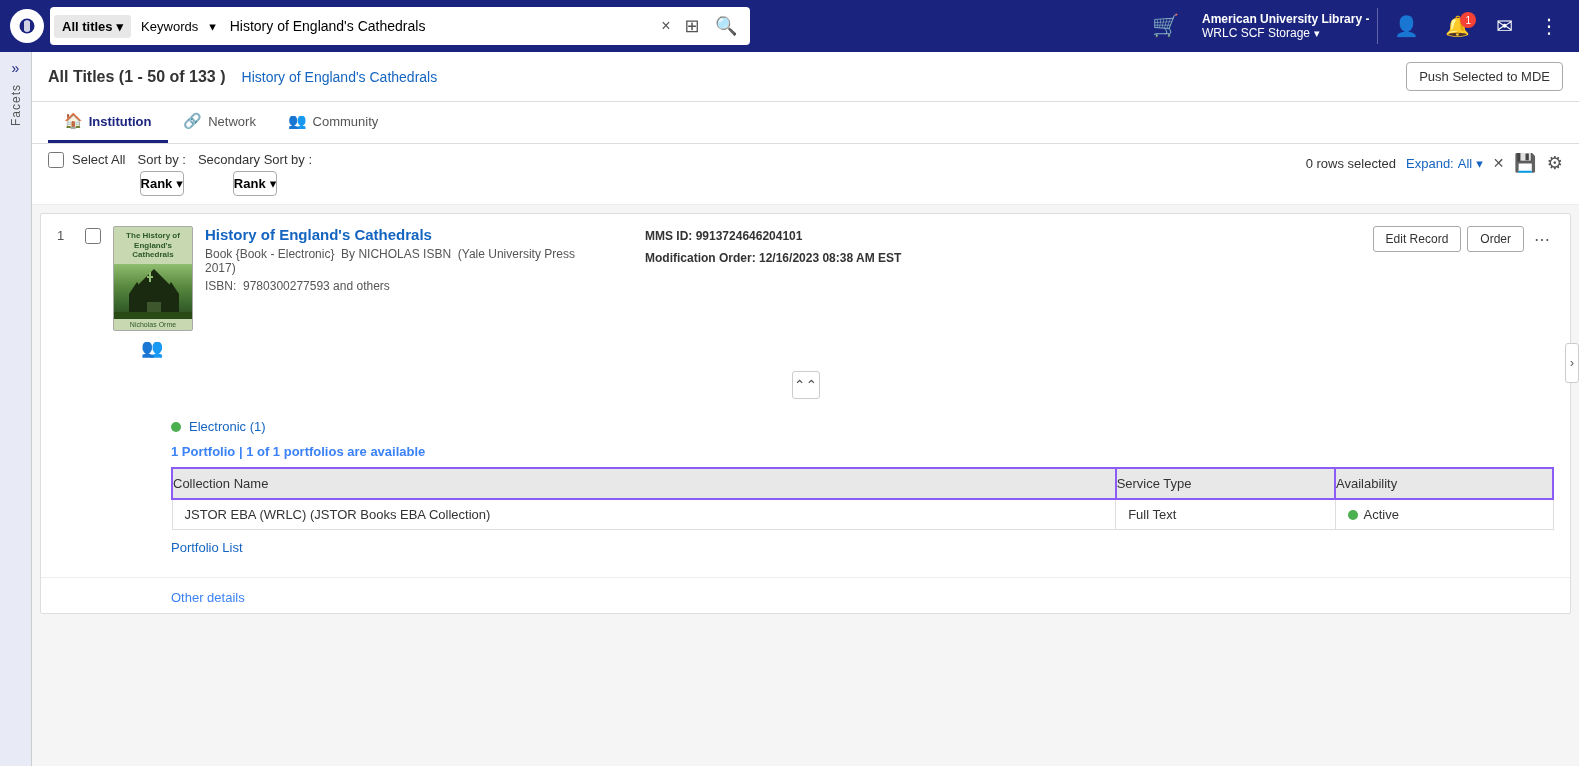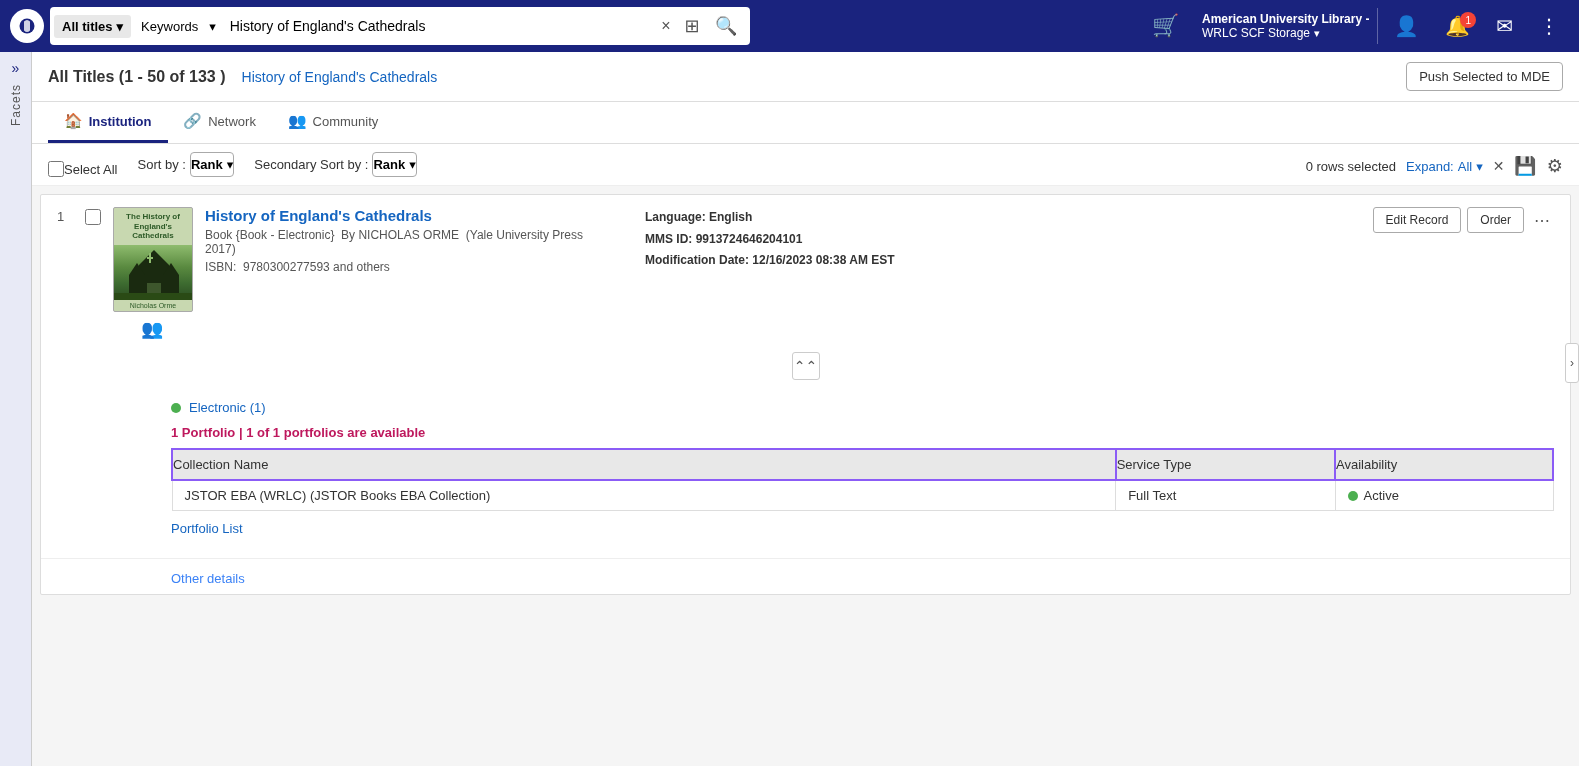--- a/index.html
+++ b/index.html
@@ -190,30 +190,31 @@
     .tab.active {
       border-bottom: 3px solid #1a237e;
       color: #1a237e;
       font-weight: bold;
     }
     .tab-icon { font-size: 15px; }
 
     
     .toolbar {
       display: flex;
-      align-items: flex-end;
+      align-items: flex-start;
       padding: 8px 16px;
       background: white;
       border-bottom: 1px solid #eee;
+      gap: 8px;
     }
     .toolbar-checkbox { width: 16px; height: 16px; cursor: pointer; }
     .toolbar-label { font-size: 13px; color: #333; cursor: pointer; }
     .toolbar-sort {
       display: flex; align-items: center; gap: 4px;
-      font-size: 13px; color: #333; margin-left: 20px;
+      font-size: 13px; color: #333; margin-left: 4px; flex-direction: column;
     }
     .sort-btn {
       display: flex; align-items: center; gap: 4px;
       background: white; border: 1px solid #aaa; border-radius: 4px;
       padding: 4px 0; cursor: pointer; font-size: 13px;
     }
     .toolbar-right {
       margin-left: auto;
       display: flex; align-items: center; gap: 10px;
     }
@@ -323,21 +324,21 @@
     .electronic-section {
       padding: 8px 16px 8px 130px;
     }
     .electronic-label {
       display: flex; align-items: center; gap: 8px;
       font-size: 13px; color: #1565c0; cursor: pointer; margin-bottom: 10px;
     }
     .green-dot { width: 10px; height: 10px; background: #4caf50; border-radius: 50%; display: inline-block; }
 
     .portfolio-info {
-      font-size: 13px; font-weight: bold; color: #be185d; margin-bottom: 8px;
+      font-size: 13px; font-weight: bold; color: #3b82f6; margin-bottom: 8px;
     }
 
     .portfolio-table {
       width: 100%;
       border-collapse: collapse;
       font-size: 13px;
     }
     .portfolio-table th {
       background: #e8e8e8;
       padding: 7px 0;
@@ -524,33 +525,32 @@
             </div>
             <div class="community-icon-below">👥</div>
           </div>
 
           <div class="record-main">
             <div class="record-cols">
               <div class="record-col-left">
                 <div class="record-title">History of England's Cathedrals</div>
                 <div class="record-subtitle">
                   <span>Book {Book - Electronic}</span>
-                  &nbsp;<span>By NICHOLAS ORME</span>
+                  &nbsp;<span>By NICHOLAS ISBN</span>
                   &nbsp;<span>(Yale University Press 2017)</span>
                 </div>
                 <div class="record-isbn">
                   <span>ISBN:</span>
                   &nbsp;<span>9780300277593 and others</span>
                 </div>
               </div>
               <div class="record-col-right">
                 <div class="record-meta">
-                  <div><span>Language:</span> <span>English</span></div>
                   <div><span>MMS ID:</span> <span>99137246462041​01</span></div>
-                  <div><span>Modification Date:</span> <span>12/16/2023 08:38 AM EST</span></div>
+                  <div><span>Modification Order:</span> <span>12/16/2023 08:38 AM EST</span></div>
                 </div>
               </div>
             </div>
           </div>
 
           <div class="record-actions">
             <button class="action-btn">Edit Record</button>
             <button class="action-btn">Order</button>
             <button class="action-btn-more">⋯</button>
           </div>

